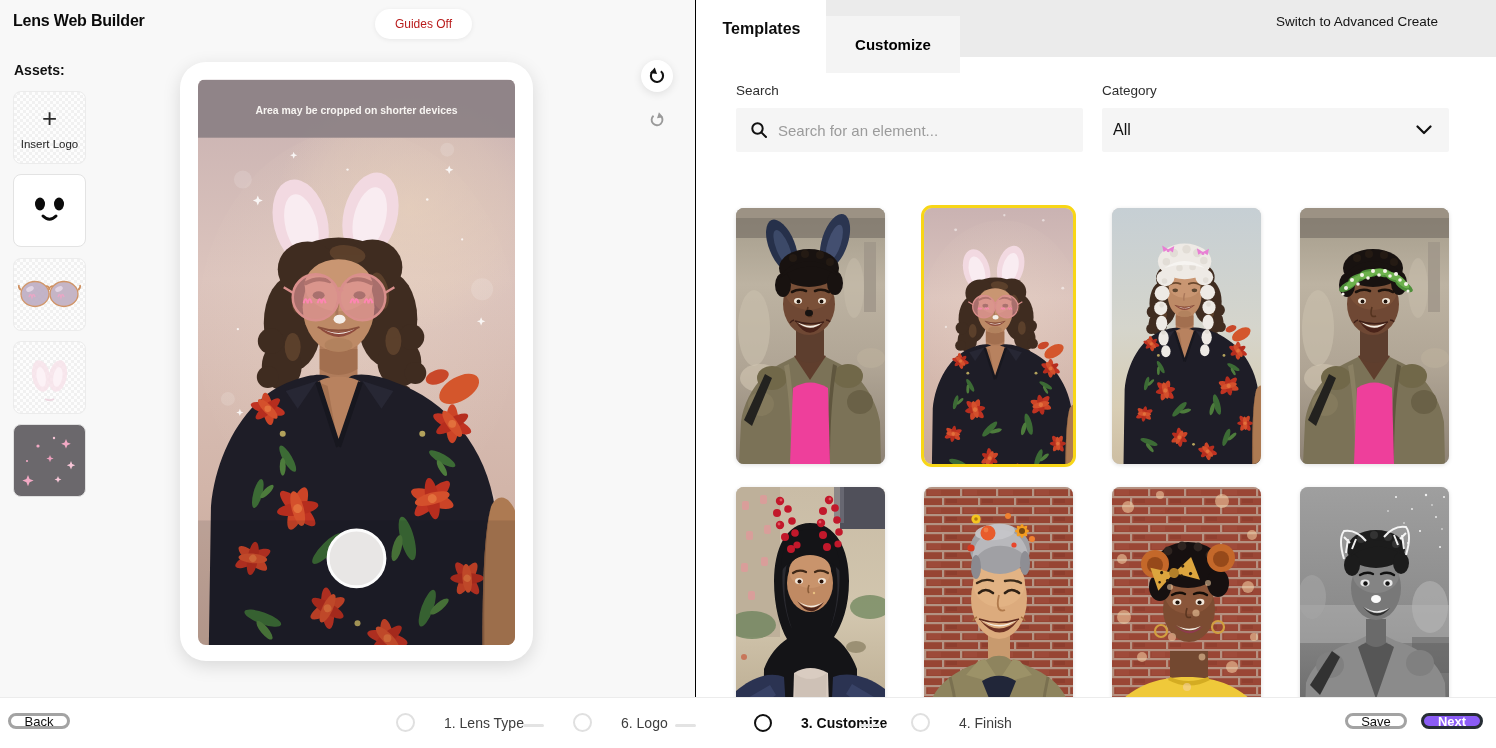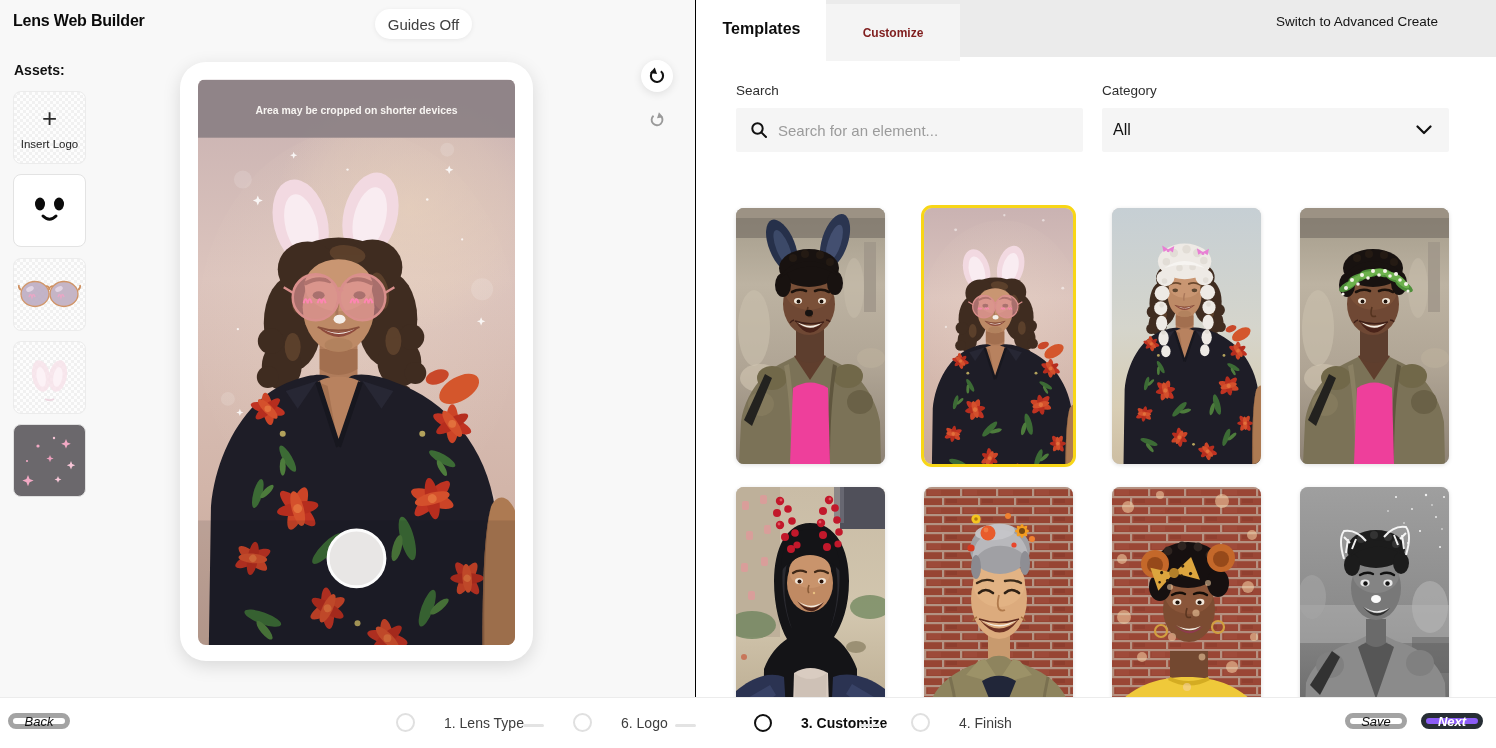--- a/index.html
+++ b/index.html
@@ -4,21 +4,21 @@
 <style>
   * { margin:0; padding:0; box-sizing:border-box; }
   html,body { width:1496px; height:748px; overflow:hidden; background:#fff;
     font-family:"Liberation Sans", sans-serif; }
   #left {
     position:absolute; left:0; top:0; width:696px; height:748px;
     background:#f8f8f8; border-right:1px solid #000000;
   }
   #title { position:absolute; left:13px; top:12px; font-size:16px; font-weight:bold; color:#0a0a0a; letter-spacing:-0.2px;}
   .pill { position:absolute; background:#fff; border-radius:16px; box-shadow:0 1px 5px rgba(0,0,0,0.07);
-    display:flex; align-items:center; justify-content:center; font-size:15px; color:#404040;}
+    display:flex; align-items:center; justify-content:center; font-size:12px; color:#b91c1c;}
   #guides { left:375px; top:9px; width:97px; height:30px; }
   #trylens { left:487px; top:9px; width:176px; height:31px; justify-content:flex-start; }
   #trylens .icon { width:25px; height:19px; background:#57bf98; border-radius:4px; margin-left:13px; margin-right:8px;
      display:flex; align-items:center; justify-content:center;}
   #assetsLabel { position:absolute; left:14px; top:62px; font-size:14px; font-weight:bold; color:#111; }
   .asset { position:absolute; left:13px; width:73px; height:73px; border-radius:8px; overflow:hidden;
     border:1px solid #ececec;
     background-color:#fdfdfd;
     background-image:
       linear-gradient(45deg,#f1f1f1 25%,transparent 25%,transparent 75%,#f1f1f1 75%),
@@ -36,42 +36,42 @@
     border-radius:26px; box-shadow:0 5px 18px rgba(0,0,0,0.13); }
   #screen { position:absolute; left:18px; top:17px; width:317px; height:566px; border-radius:8px; overflow:hidden; }
   #undo { position:absolute; left:641px; top:60px; width:32px; height:32px; border-radius:50%; background:#fff;
      box-shadow:0 2px 8px rgba(0,0,0,0.10); display:flex; align-items:center; justify-content:center;}
   #redo { position:absolute; left:643px; top:106px; width:28px; height:28px; display:flex; align-items:center; justify-content:center;}
 
   #right { position:absolute; left:697px; top:0; width:799px; height:748px; background:#fff;border-radius:26px; }
   #tabstrip { position:absolute; left:0; top:0; width:799px; height:57px; background:#ebebeb; }
   #tabTemplates { position:absolute; left:0; top:0; width:129px; height:57px; background:#fff;
     display:flex; align-items:center; justify-content:center; font-size:16px; font-weight:bold; color:#0c0c0c;}
-  #tabCustomize { position:absolute; left:129px; top:4px; width:134px; height:57px; background:#f4f4f4;
-    display:flex; align-items:center; justify-content:center; font-size:12px; font-weight:bold; color:#7f1d1d;}
+  #tabCustomize { position:absolute; left:129px; top:16px; width:134px; height:57px; background:#f4f4f4;
+    display:flex; align-items:center; justify-content:center; font-size:15px; font-weight:bold; color:#000000;}
   #switchAdv { position:absolute; top:14px; right:58px; font-size:13.5px; color:#141414; }
   .fieldLabel { position:absolute; font-size:13.5px; color:#2e2e2e; }
   .inputBox { position:absolute; top:108px; width:347px; height:44px; background:#f5f5f5; border-radius:2px;
     display:flex; align-items:center; }
   #searchLabel { left:39px; top:83px; }
   #searchBox { left:39px; }
   #searchBox .ph { font-size:15px; color:#9b9b9b; margin-left:10px; }
   #catLabel { left:405px; top:83px; }
   #catBox { left:405px; }
   #catBox .all { font-size:16px; color:#111; margin-left:11px; flex:1;}
 
   .thumb { position:absolute; width:149px; height:256px; border-radius:8px; overflow:hidden;
      box-shadow:0 1px 4px rgba(0,0,0,0.13); background:#ccc;}
   .thumb svg { display:block; }
   #t2sel { outline:3px solid #f8d616; outline-offset:0px; }
 
   #bottombar { position:absolute; left:0; top:697px; width:1496px; height:51px; background:#fff;
      border-top:1px solid #ececec; z-index:60; }
-  .btn { position:absolute; top:15px; height:16px; border-radius:14px; background:#fff; border:5px solid #a3a3a3;
-     display:flex; align-items:center; justify-content:center; font-size:13px; color:#111;font-style:italic; }
+  .btn { position:absolute; top:15px; height:16px; border-radius:14px; background:#fff; border:3px solid #a3a3a3;
+     display:flex; align-items:center; justify-content:center; font-size:13px; color:#111; }
   #backBtn { left:8px; width:62px; }
   #saveBtn { left:1345px; width:62px; }
   #nextBtn { left:1421px; width:62px; background:#8b5cf6; border-color:#272e35; color:#fff; font-weight:bold; }
   .step { position:absolute; top:697px; height:51px; display:flex; align-items:center; z-index:61;gap:20px; }
   .stepc { border-radius:50%; background:#fff; }
   .stepc.off { width:19px; height:19px; border:2px solid #e0e0e0; }
   .stepc.on { width:18px; height:18px; border:2.5px solid #101010; }
   .steplbl { margin-left:9px; font-size:14px; color:#3d3d3d; }
   .steplbl.on { font-weight:bold; color:#0d0d0d; }
   .dash { position:absolute; top:724px; width:21px; height:3px; border-radius:2px; background:#e3e3e3; z-index:61; }

